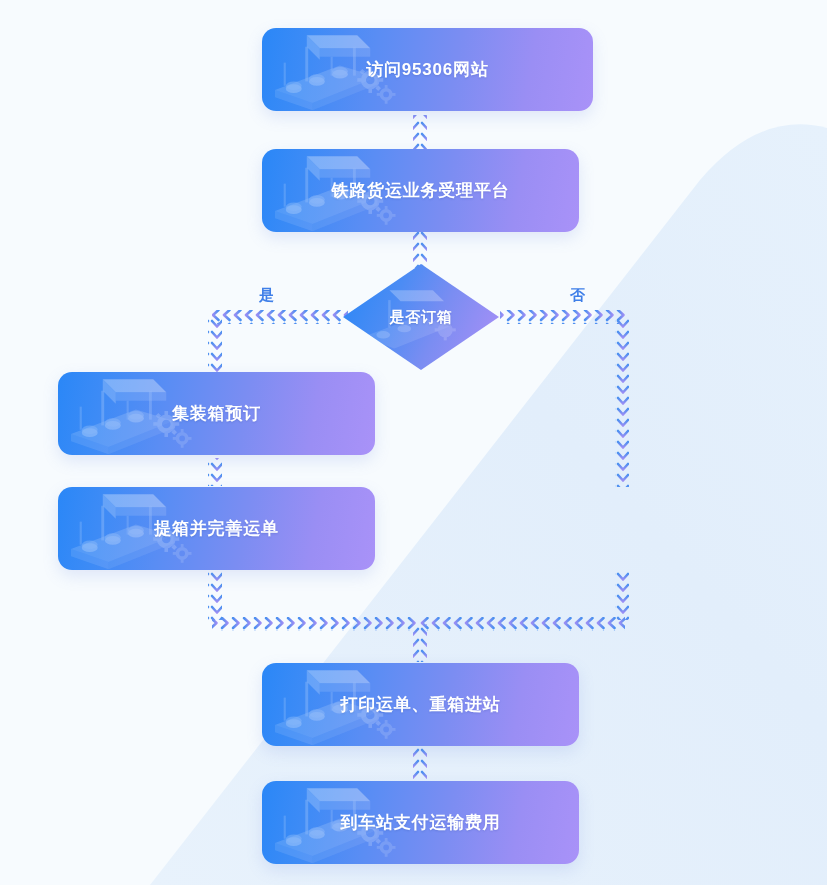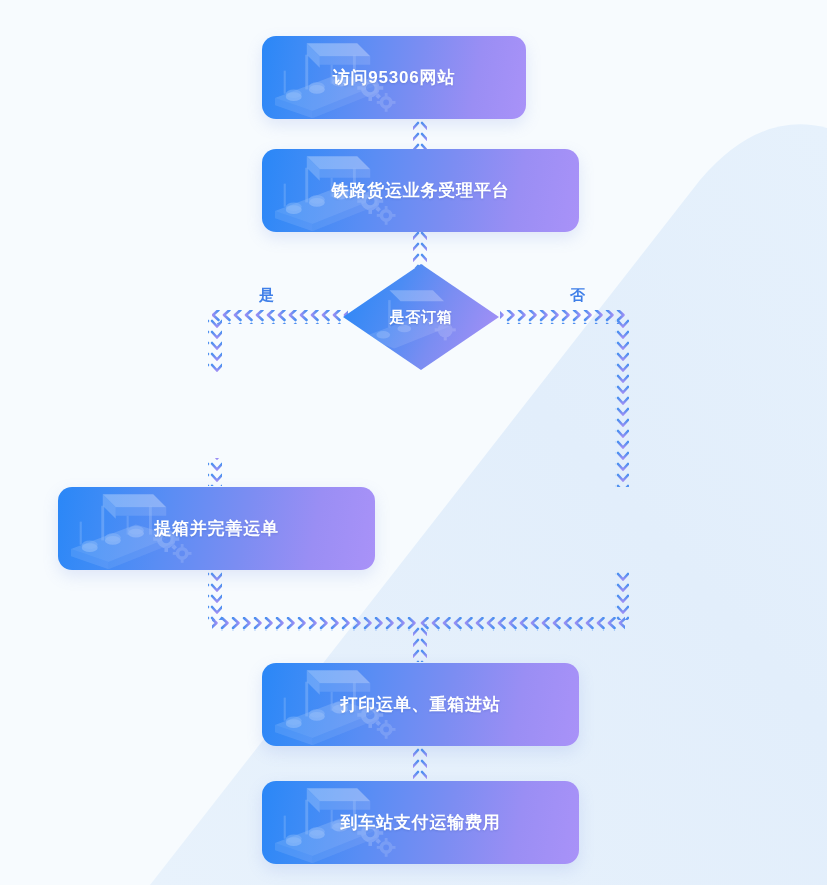--- a/index.html
+++ b/index.html
@@ -234,21 +234,21 @@
             <rect x="-2" y="-13" width="4" height="5"></rect>
             <rect x="-2" y="8" width="4" height="5"></rect>
             <rect x="-13" y="-2" width="5" height="4"></rect>
             <rect x="8" y="-2" width="5" height="4"></rect>
           </g>
         </g>
       </symbol>
     </defs>
   </svg>
 
-  <div class="node" style="left:262px; top:36px; width:264px; height:83px;">
+  <div class="node" style="left:262px; top:28px; width:331px; height:83px;">
     <div class="node-bg"></div>
     <div class="node-art">
       <svg viewBox="0 0 200 115" preserveAspectRatio="xMinYMid meet" style="width:100%">
         <use href="#machineArt"></use>
       </svg>
     </div>
     <div class="node-label">访问95306网站</div>
   </div>
 
   <div class="node" style="left:262px; top:149px; width:317px; height:83px;">
@@ -292,20 +292,29 @@
         </g>
       </g>
     </svg>
     <div class="dia-label">是否订箱</div>
   </div>
 
   <div class="branch-label" style="left:259px; top:286px;">是</div>
 
   <div class="branch-label no" style="left:570px; top:286px;">否</div>
 
+  <div class="node" style="left:58px; top:372px; width:317px; height:83px;">
+    <div class="node-bg"></div>
+    <div class="node-art">
+      <svg viewBox="0 0 200 115" preserveAspectRatio="xMinYMid meet" style="width:100%">
+        <use href="#machineArt"></use>
+      </svg>
+    </div>
+    <div class="node-label">集装箱预订</div>
+  </div>
 
   <div class="node" style="left:58px; top:487px; width:317px; height:83px;border-radius:14px;">
     <div class="node-bg"></div>
     <div class="node-art">
       <svg viewBox="0 0 200 115" preserveAspectRatio="xMinYMid meet" style="width:100%">
         <use href="#machineArt"></use>
       </svg>
     </div>
     <div class="node-label">提箱并完善运单</div>
   </div>

